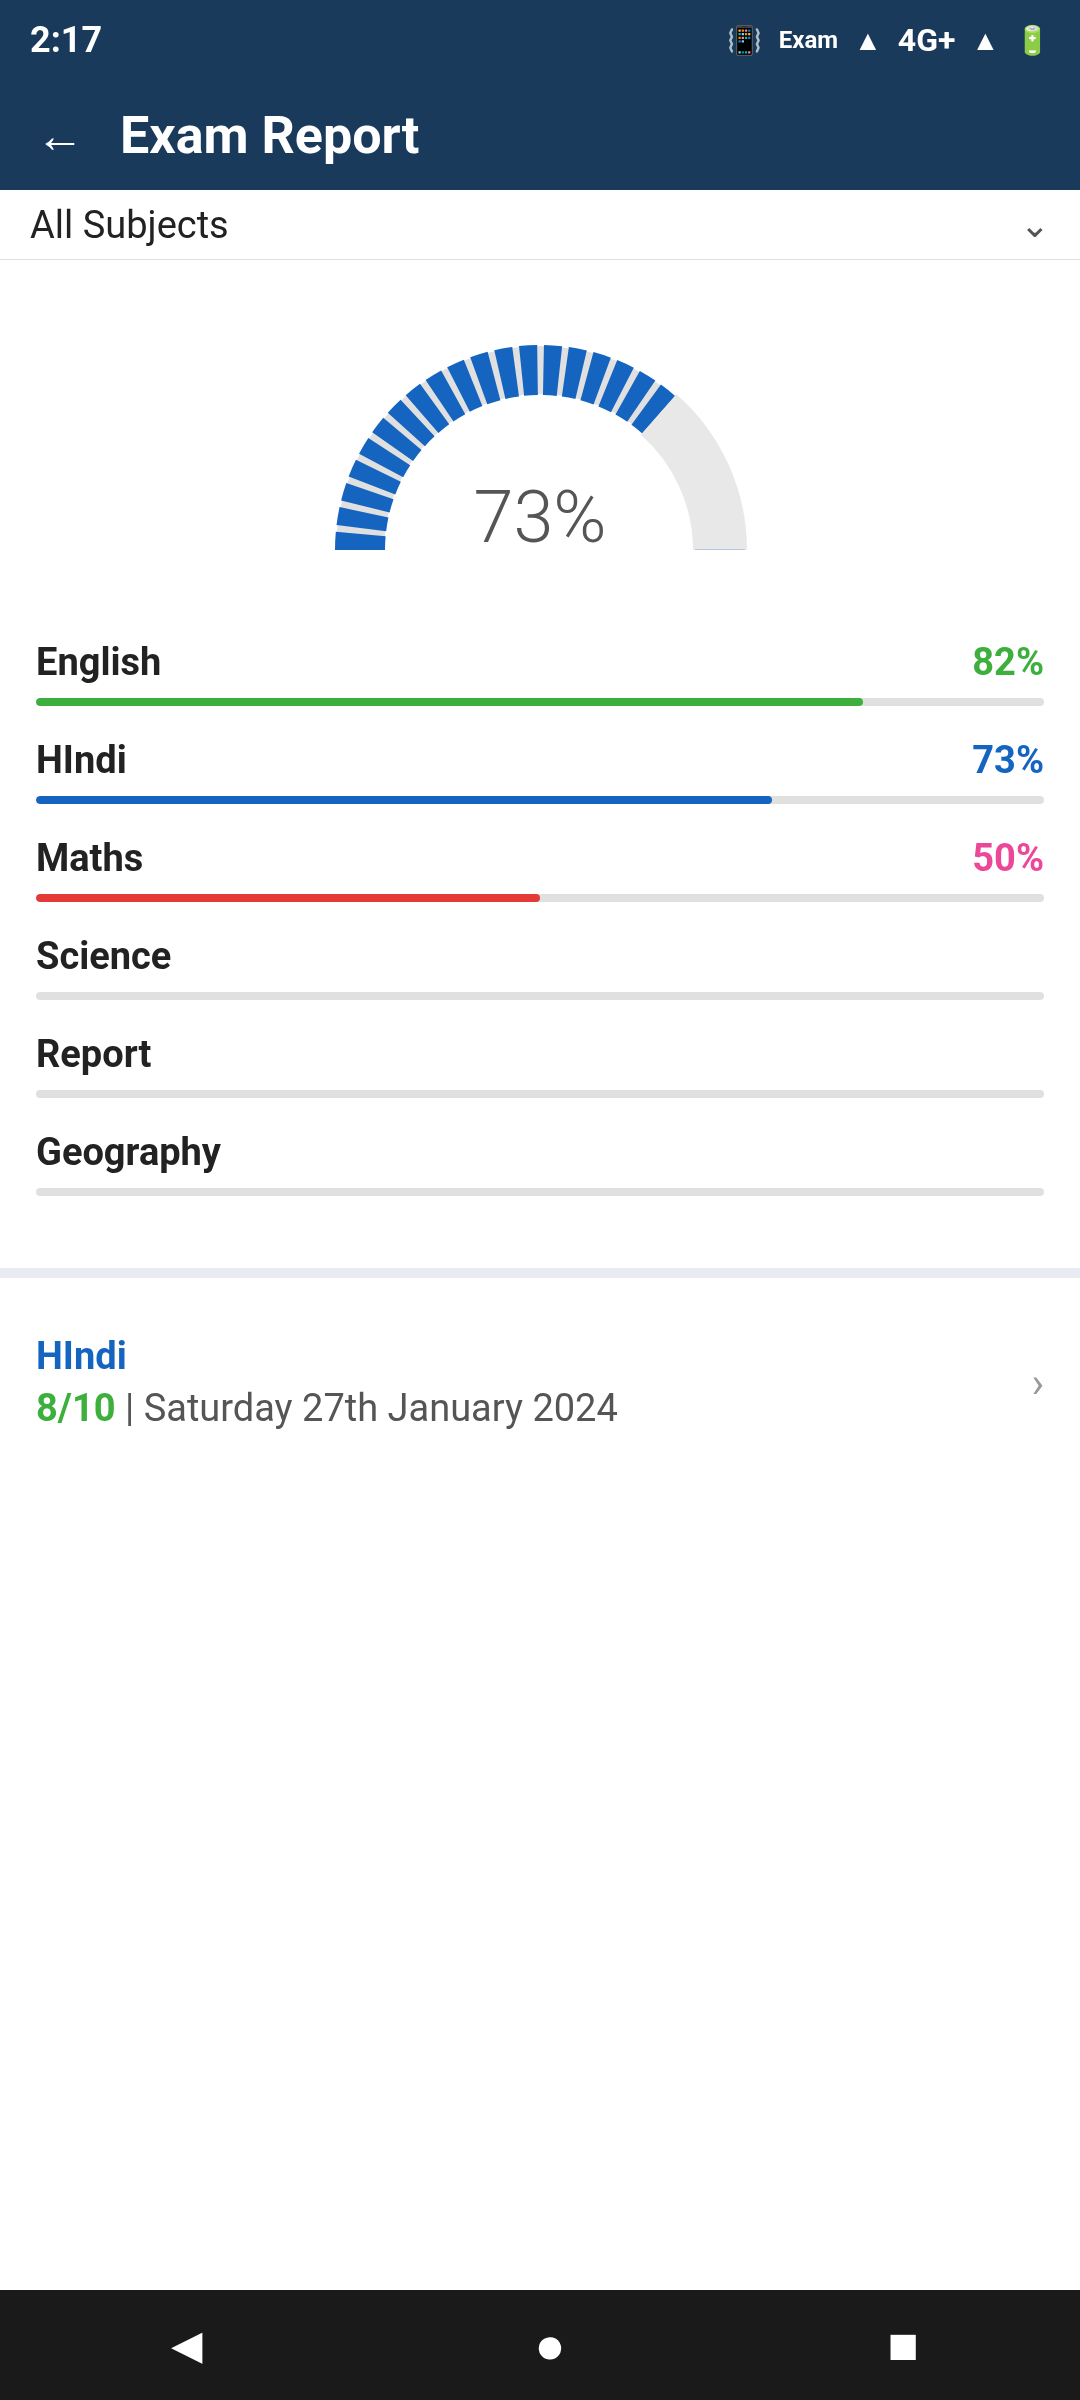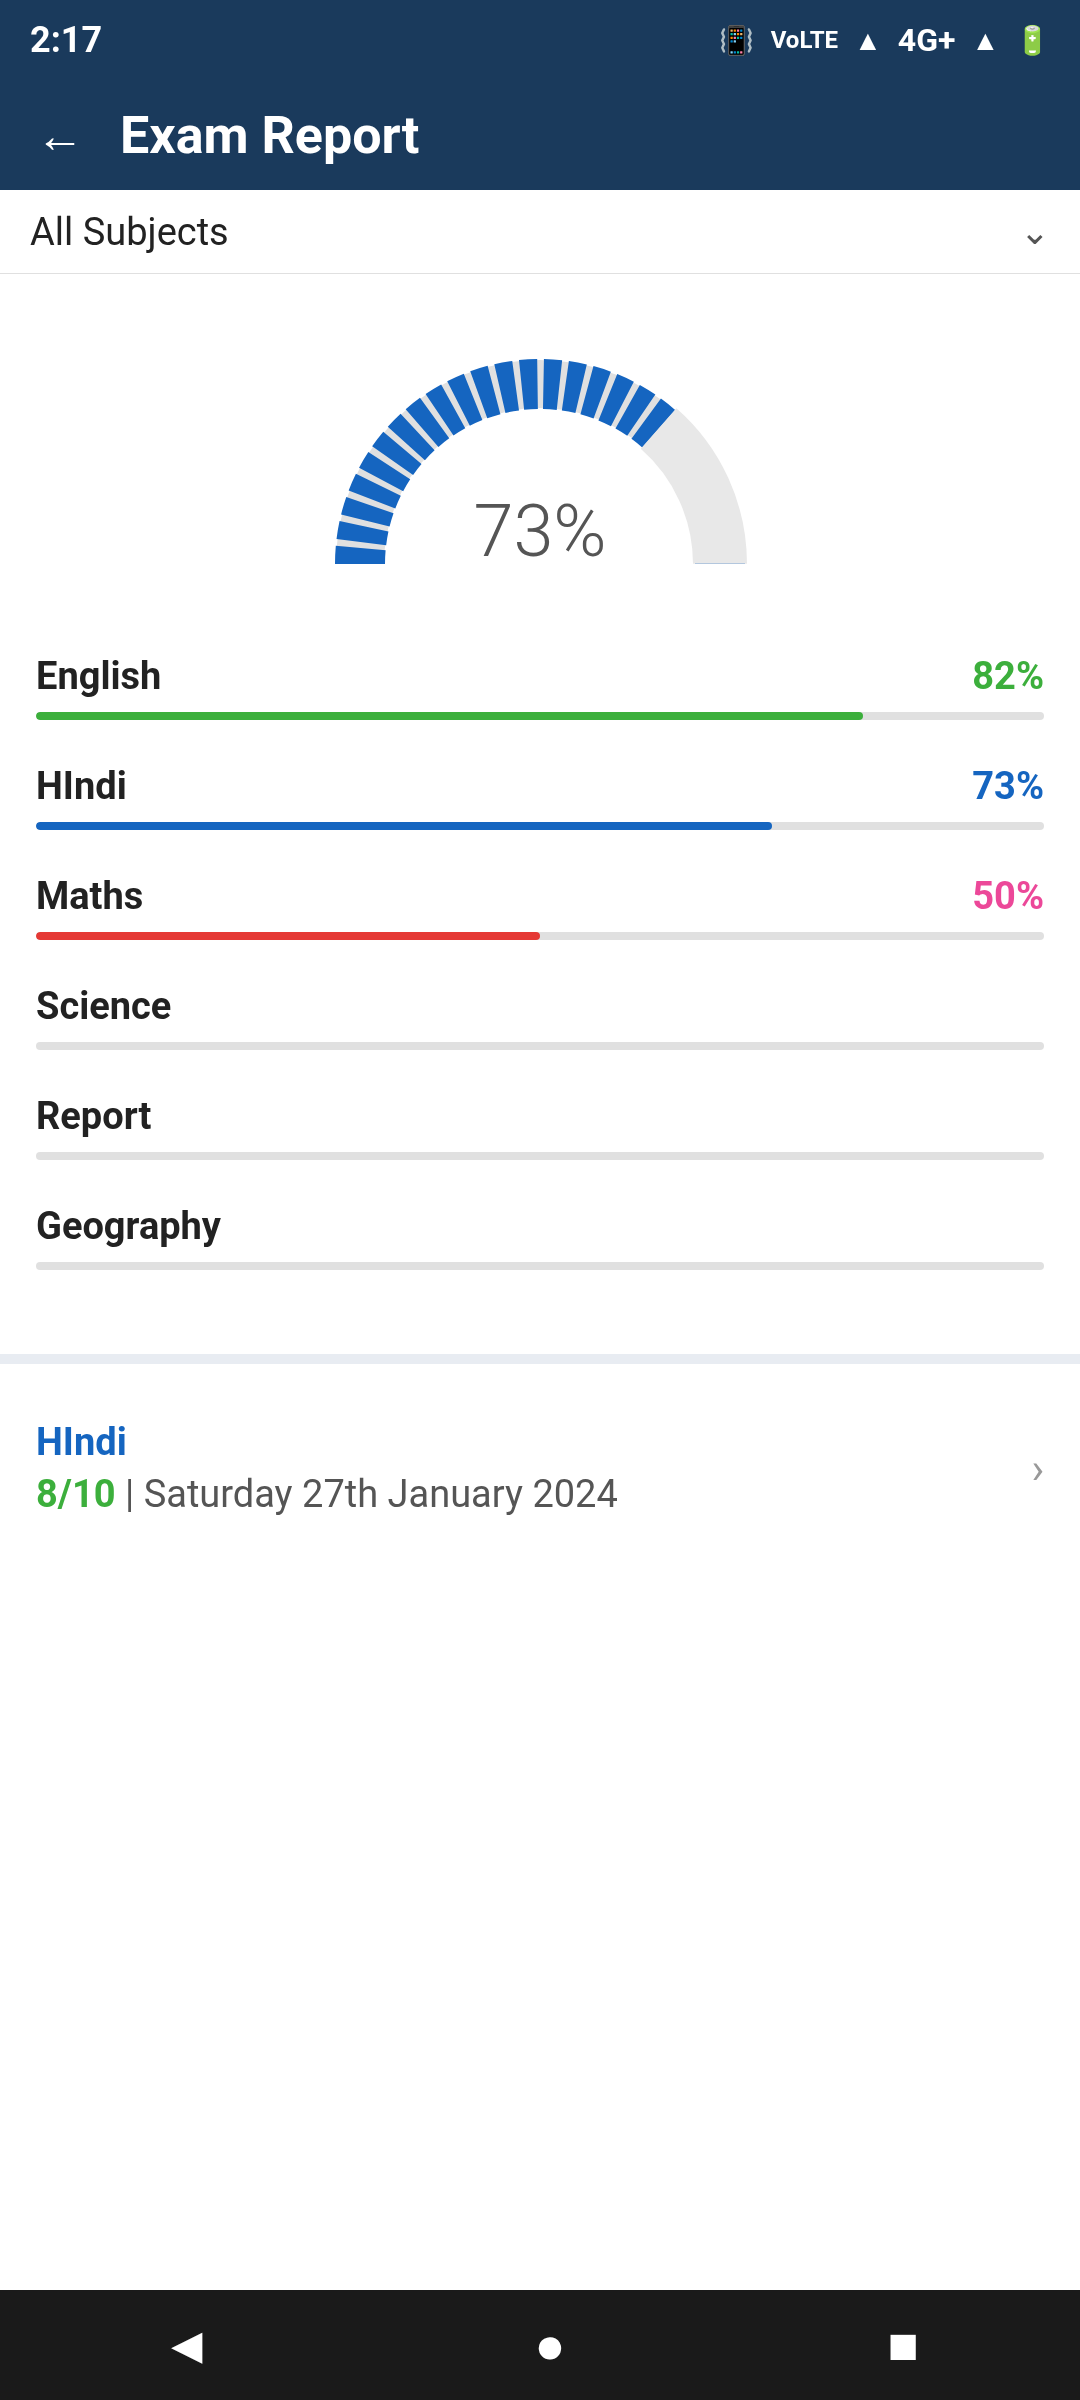--- a/index.html
+++ b/index.html
@@ -50,21 +50,21 @@
       cursor: pointer;
     }
     .header-title {
       color: white;
       font-size: 52px;
       font-weight: bold;
     }
 
     
     .subject-dropdown {
-      height: 84px;
+      height: 70px;
       display: flex;
       align-items: center;
       justify-content: space-between;
       padding: 0 30px;
       border-bottom: 1.5px solid #e0e0e0;
       cursor: pointer;
     }
     .subject-label {
       font-size: 38px;
       color: #222;
@@ -100,21 +100,21 @@
       color: #555;
       font-weight: 300;
       white-space: nowrap;
     }
 
     
     .subjects-list {
       padding: 20px 36px;
     }
     .subject-item {
-      margin-bottom: 44px;
+      margin-bottom: 32px;
     }
     .subject-row {
       display: flex;
       justify-content: space-between;
       align-items: center;
       margin-bottom: 14px;
     }
     .subject-name {
       font-size: 38px;
       font-weight: bold;
@@ -195,21 +195,21 @@
       cursor: pointer;
     }
   </style>
 </head>
 <body>
 
 <div class="status-bar">
   <span class="status-time">2:17</span>
   <div class="status-icons">
     <span>📳</span>
-    <span style="font-size:24px;font-weight:bold;">VoLTE</span>
+    <span style="font-size:24px;font-weight:bold;">Exam</span>
     <span>▲</span>
     <span style="font-size:32px;font-weight:bold;">4G+</span>
     <span>▲</span>
     <span>🔋</span>
   </div>
 </div>
 
 <div class="header">
   <span class="header-back">←</span>
   <span class="header-title">Exam Report</span>

